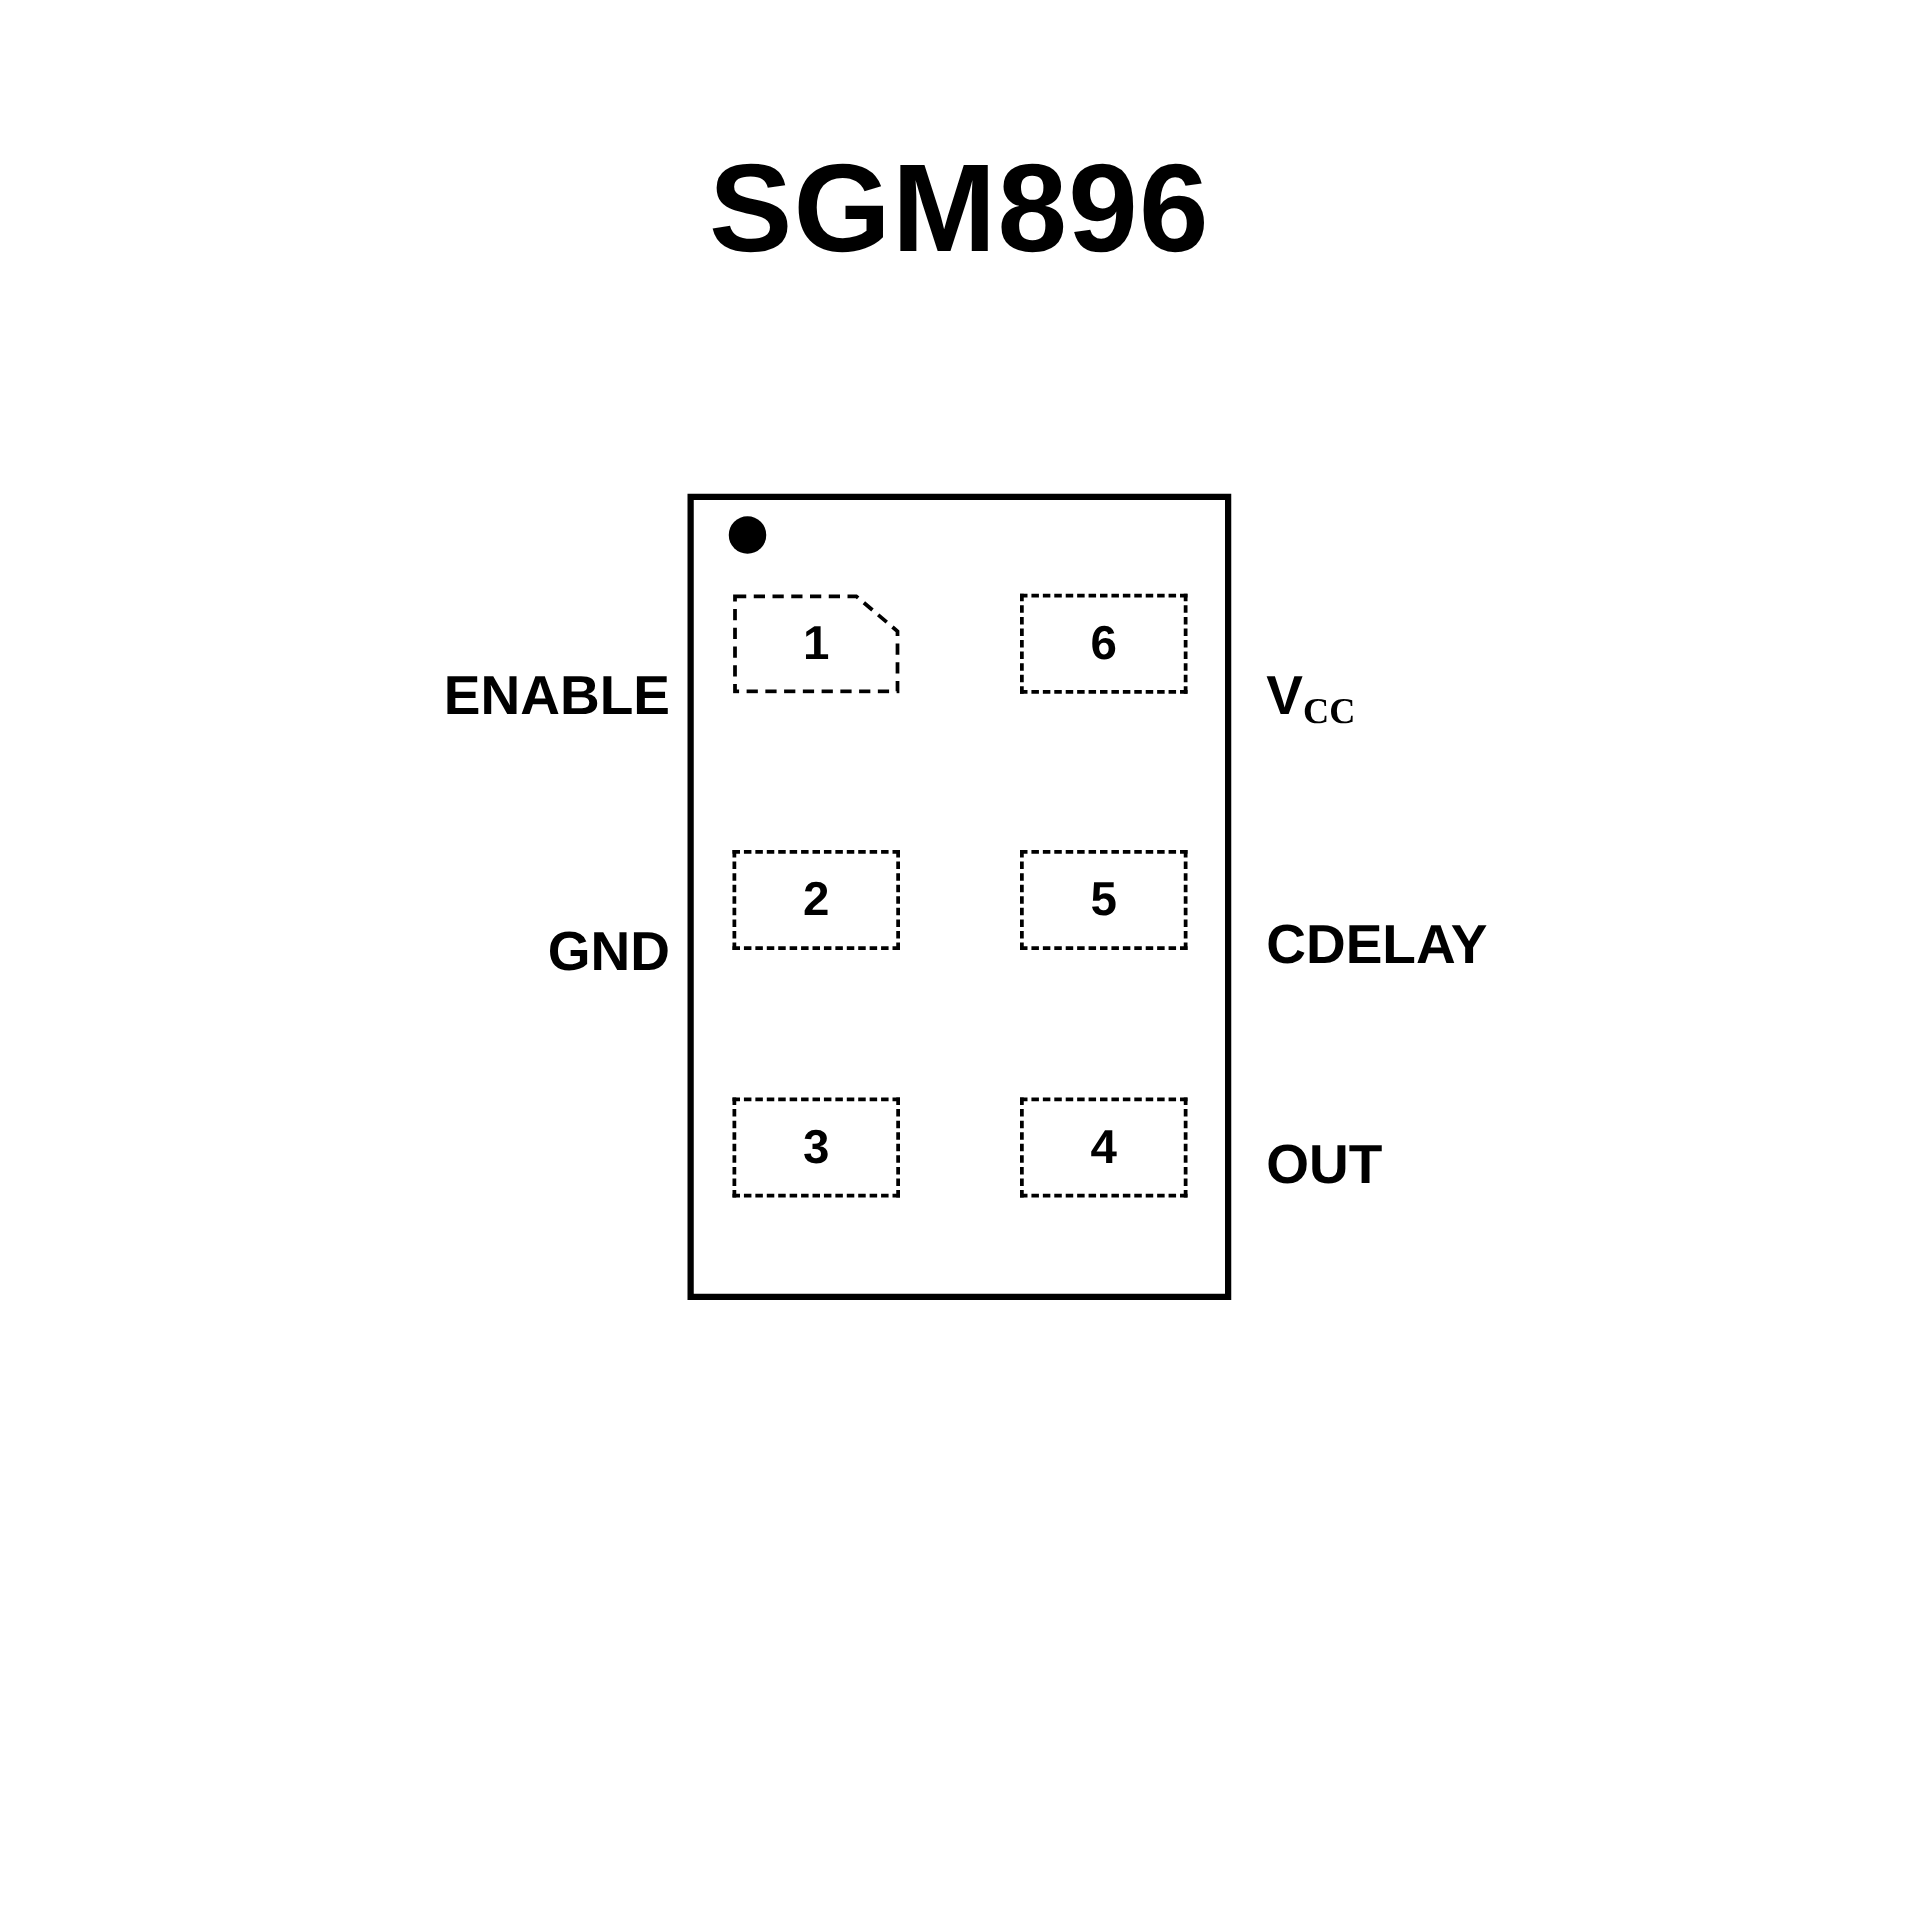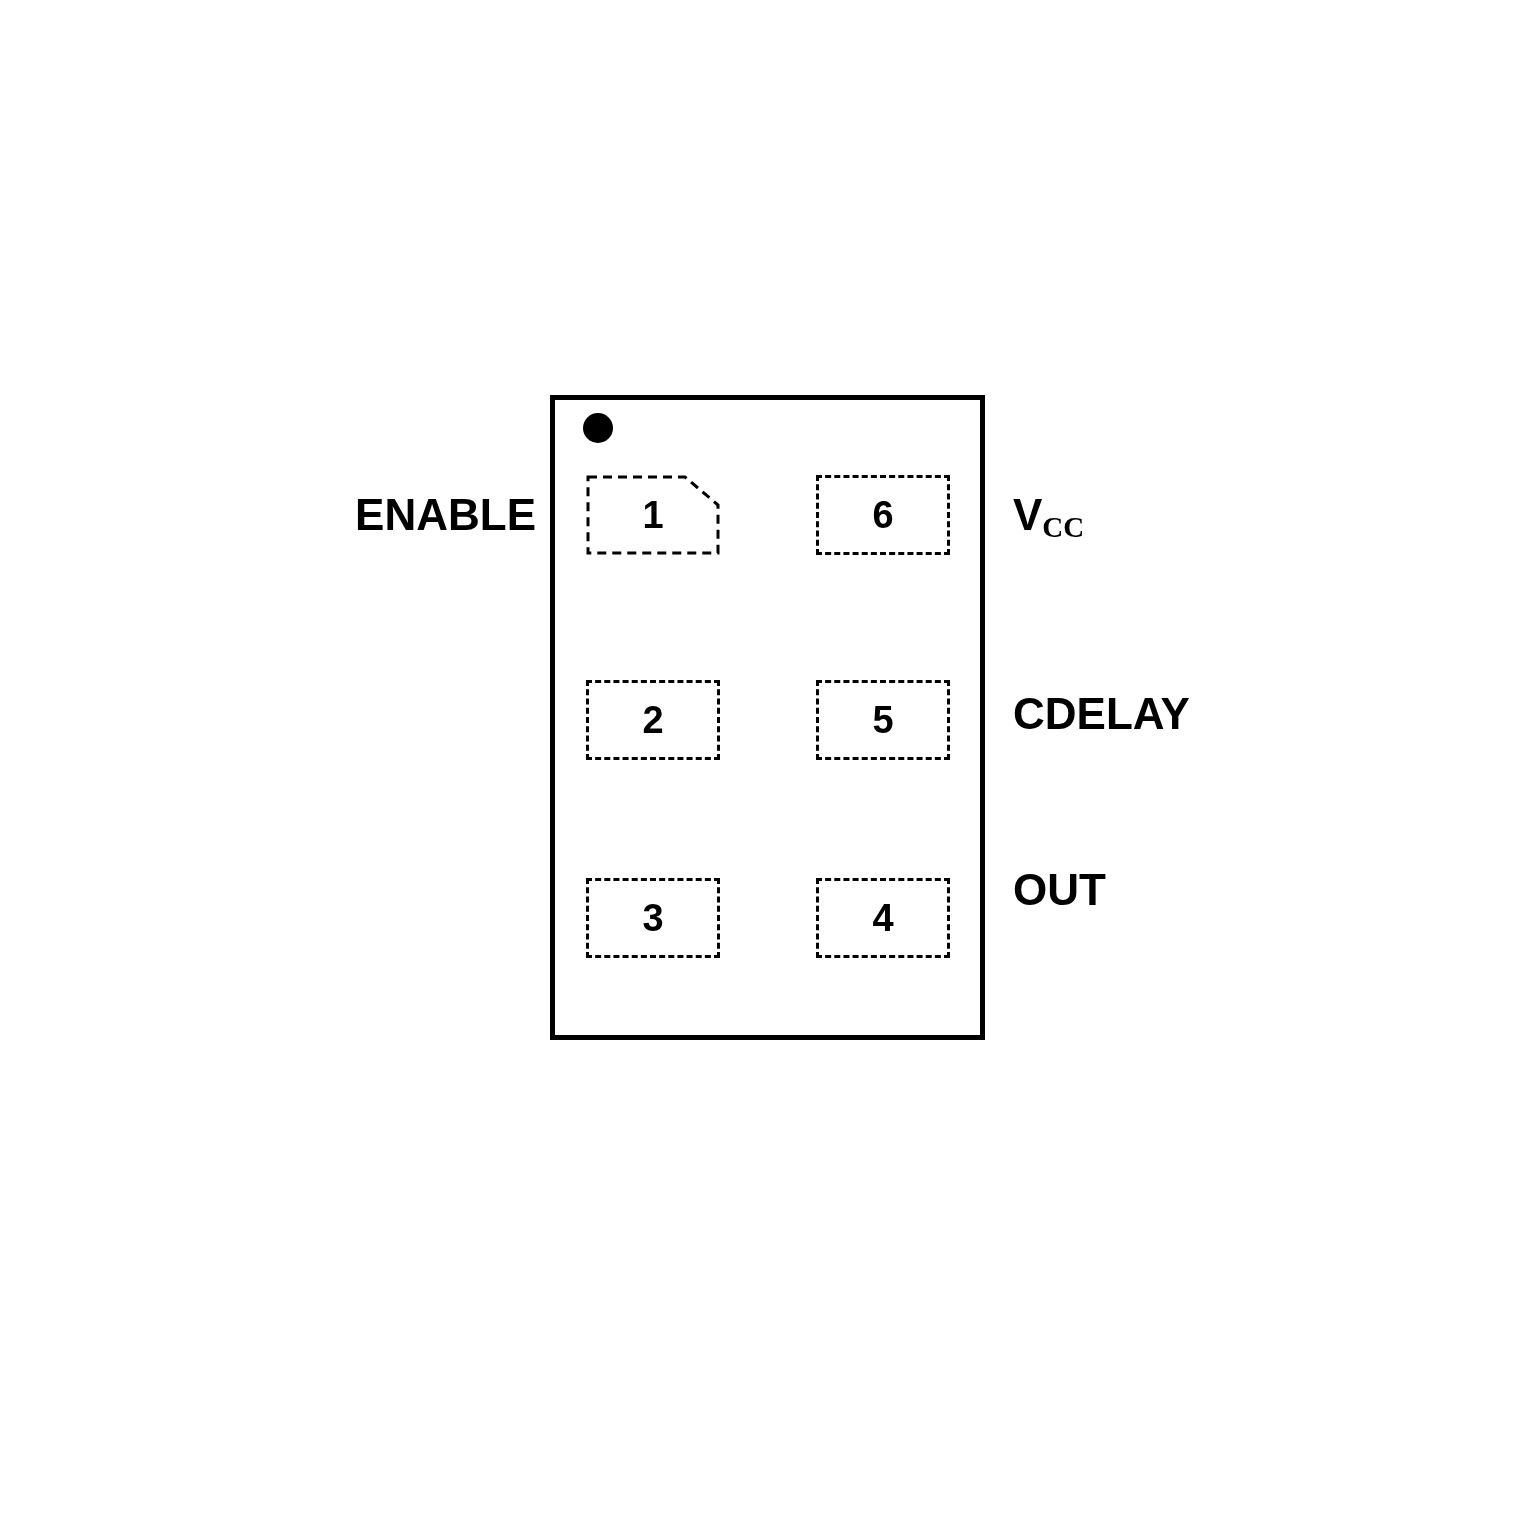--- a/index.html
+++ b/index.html
@@ -79,20 +79,21 @@
   .col-r { left: 261px; }
   .row-1 { top: 75px; }
   .row-2 { top: 280px; }
   .row-3 { top: 478px; }
   .lbl {
     position: absolute;
     font-size: 44px;
     font-weight: bold;
     line-height: 50px;
     white-space: nowrap;
+    margin-top: 42px;
   }
   .lbl.left {
     left: 0;
     width: 536px;
     text-align: right;
   }
   .lbl.right {
     left: 1013px;
   }
   .sub {
@@ -101,20 +102,21 @@
     vertical-align: -7px;
     letter-spacing: 0px;
     font-family: Liberation Serif, serif;
   }
 </style>
 </head>
 <body>
 
 <div class="canvas">
 
+  <h1 class="title">SGM896</h1>
 
   <div class="package">
 
     <div class="dot"></div>
 
     <div class="pinbox col-l row-1">
       <svg class="chamfer" viewBox="0 0 134 80" preserveAspectRatio="none">
         <polygon points="2,2 99,2 132,30 132,78 2,78"></polygon>
       </svg>
       <span class="pinnum">1</span>
@@ -136,18 +138,19 @@
       <span class="pinnum">3</span>
     </div>
 
     <div class="pinbox dashed col-r row-3">
       <span class="pinnum">4</span>
     </div>
 
   </div>
 
   <div class="lbl left" style="top:490px">ENABLE</div>
+  <div class="lbl left" style="top:695px">GND</div>
 
   <div class="lbl right" style="top:490px"><span>V</span><span class="sub">CC</span></div>
   <div class="lbl right" style="top:689px">CDELAY</div>
   <div class="lbl right" style="top:865px">OUT</div>
 
 </div>
 
 </body></html>

